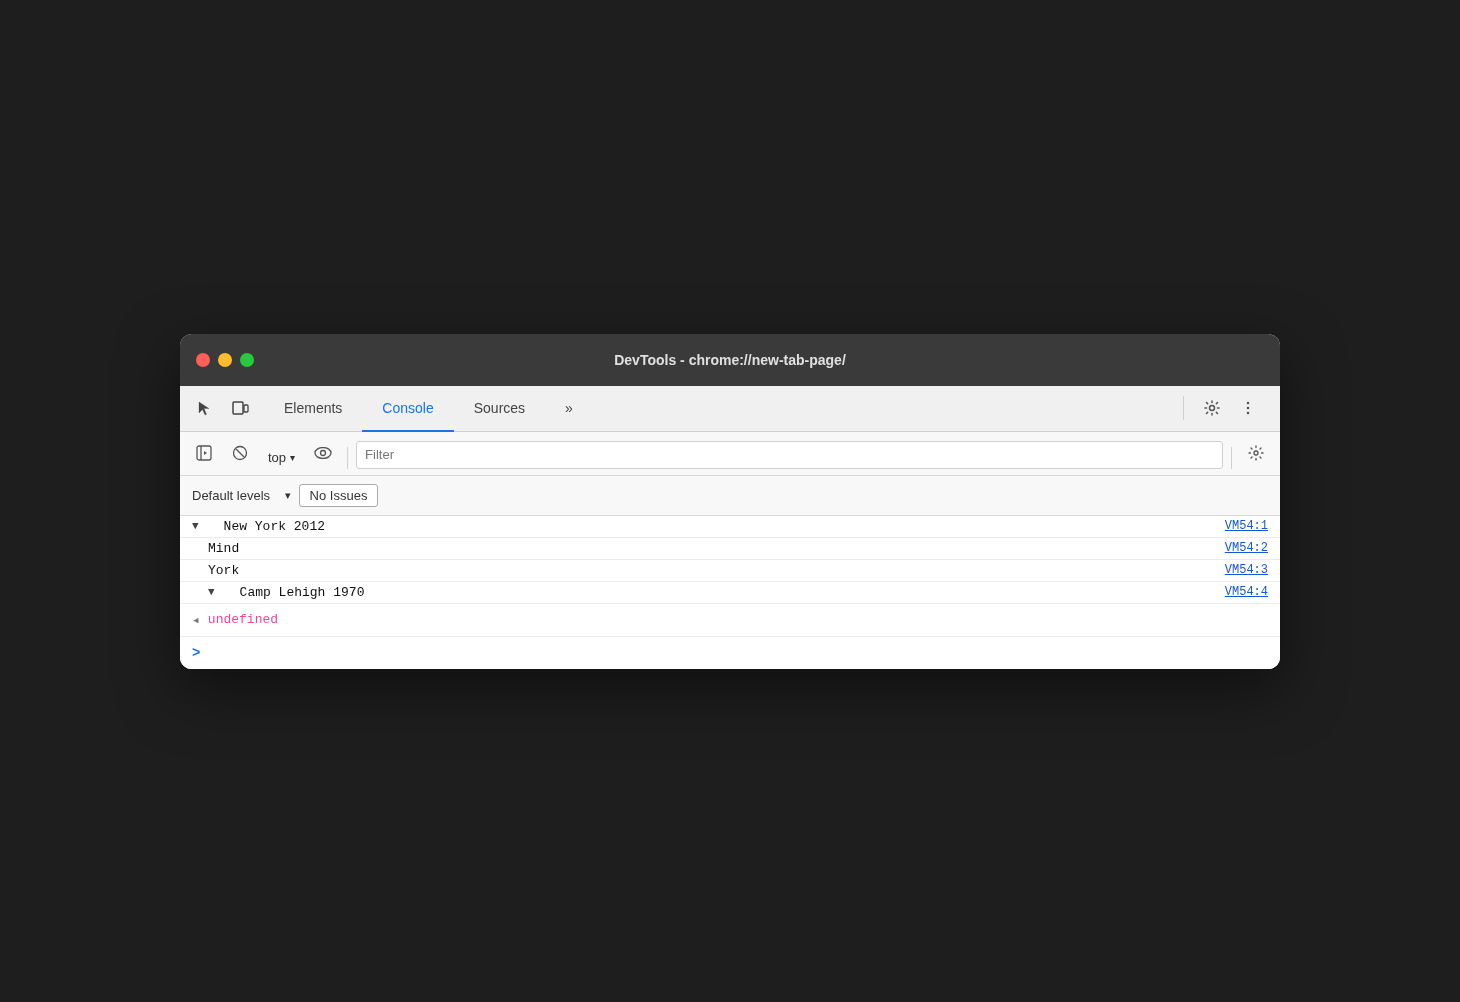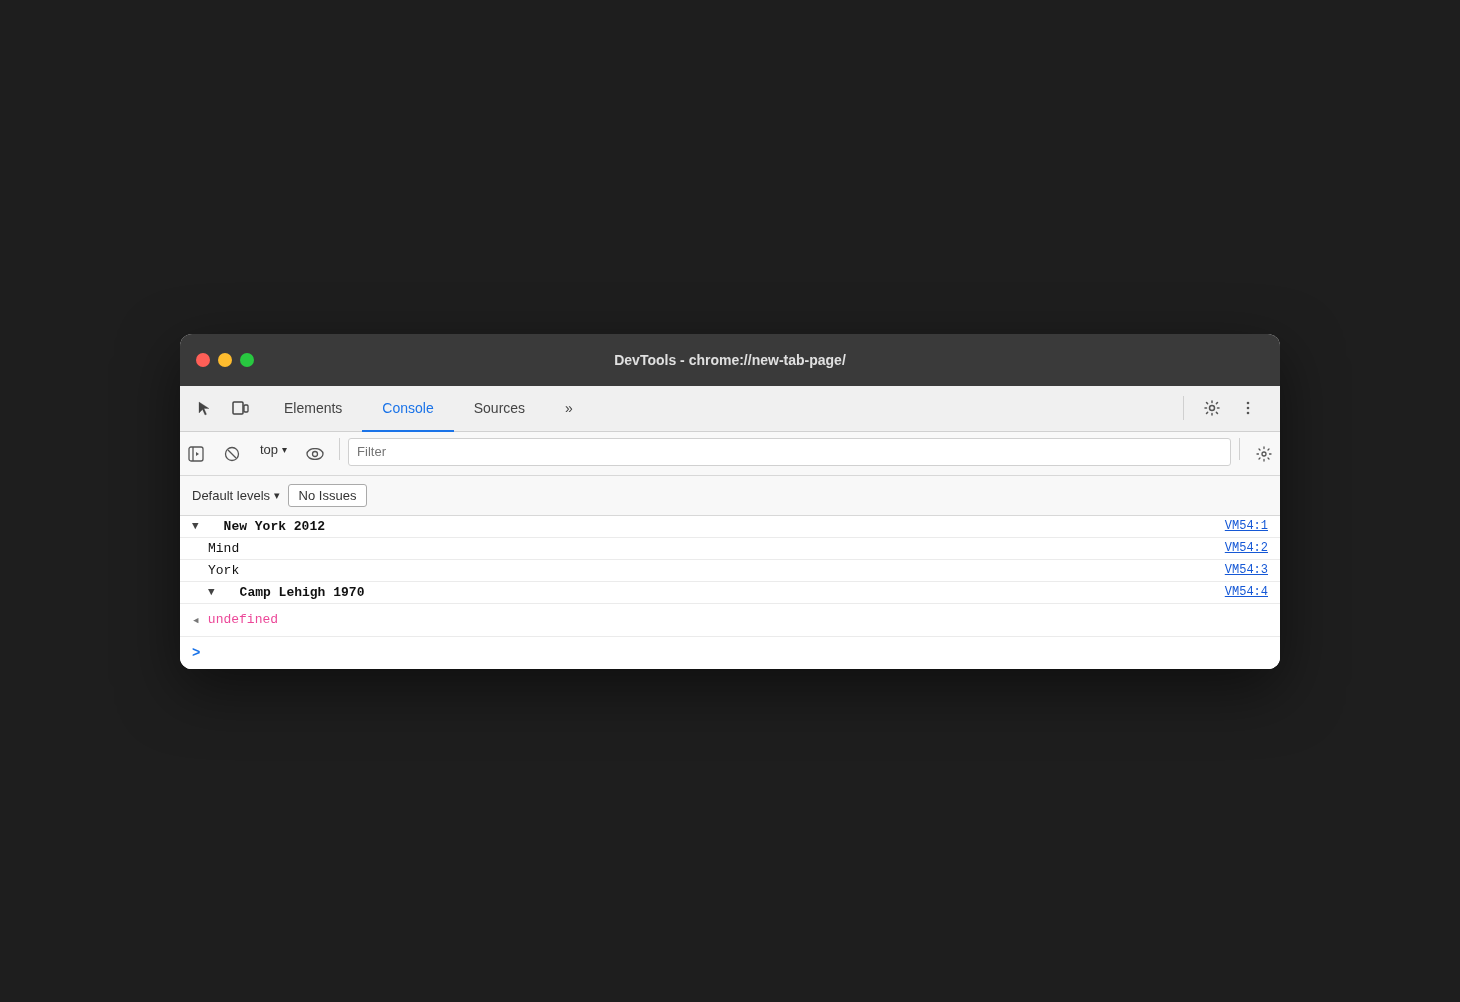--- a/index.html
+++ b/index.html
@@ -111,22 +111,22 @@
     .separator {
       width: 1px;
       height: 24px;
       background: #d0d0d0;
       margin: 0 8px;
     }
     .toolbar {
       background: #f8f8f8;
       border-bottom: 1px solid #d8d8d8;
       display: flex;
-      align-items: flex-start;
-      padding: 6px 0;
+      align-items: flex-end;
+      padding: 6px 8px;
       gap: 4px;
       height: 44px;
     }
     .toolbar-separator {
       width: 1px;
       height: 22px;
       background: #d0d0d0;
       margin: 0 4px;
     }
     .top-dropdown {
@@ -155,21 +155,21 @@
       border-bottom: 1px solid #d8d8d8;
       display: flex;
       align-items: center;
       padding: 6px 12px;
       gap: 8px;
       height: 40px;
     }
     .default-levels-btn {
       display: flex;
       align-items: center;
-      gap: 4px;
+      gap: 15px;
       font-size: 13px;
       color: #333;
       cursor: pointer;
     }
     .no-issues-btn {
       padding: 3px 10px;
       border: 1px solid #aaa;
       border-radius: 3px;
       font-size: 13px;
       color: #333;
@@ -206,21 +206,21 @@
     .expand-arrow {
       color: #444;
       font-size: 11px;
       margin-right: 4px;
       display: inline-block;
     }
     .row-text {
       color: #111;
     }
     .row-text.bold {
-      font-weight: bold;
+      font-weight: normal;
       padding-left: 15px;
     }
     .indent1 { padding-left: 28px; }
     .indent2 { padding-left: 52px; }
     .console-footer-row {
       display: flex;
       align-items: center;
       padding: 8px 12px;
       min-height: 30px;
       border-bottom: 1px solid #ebebeb;

